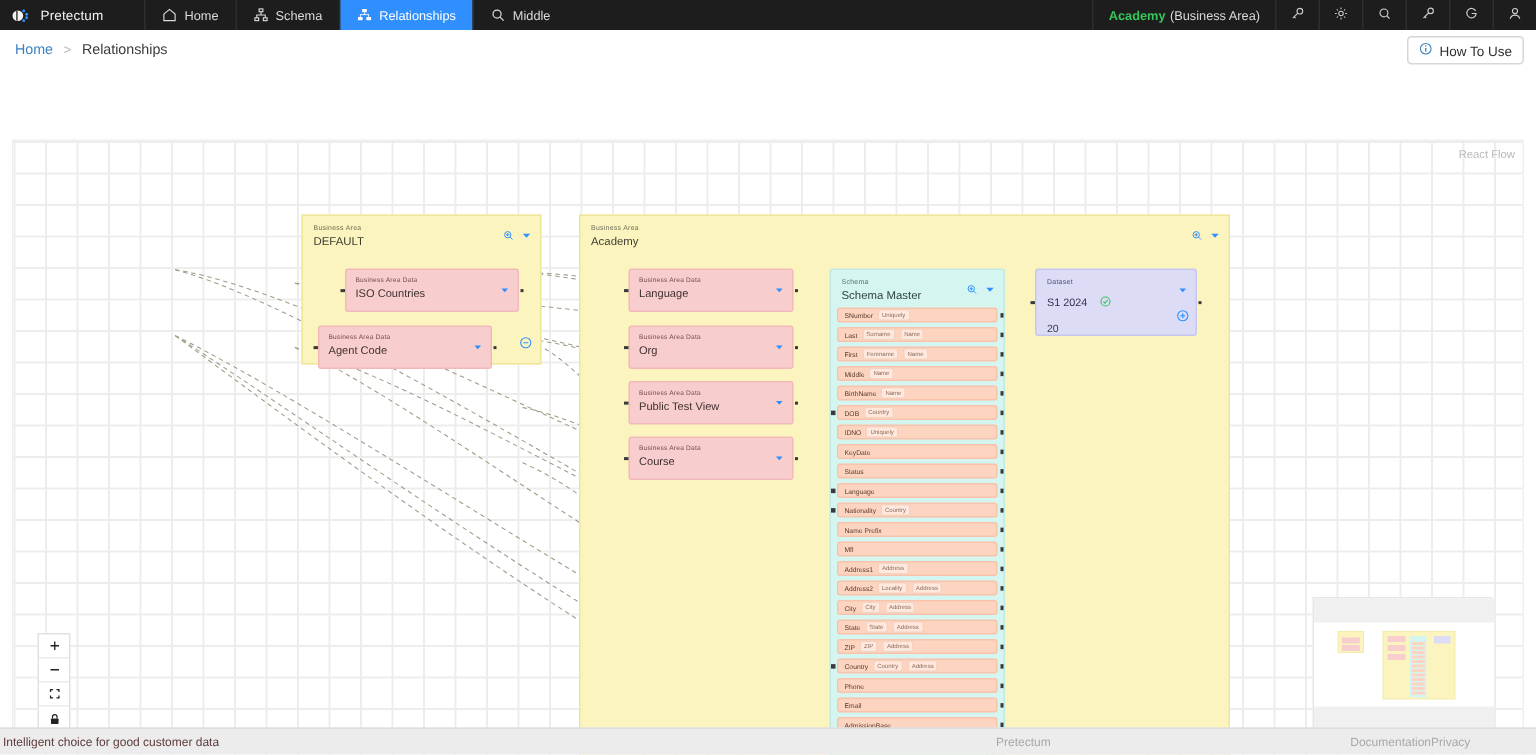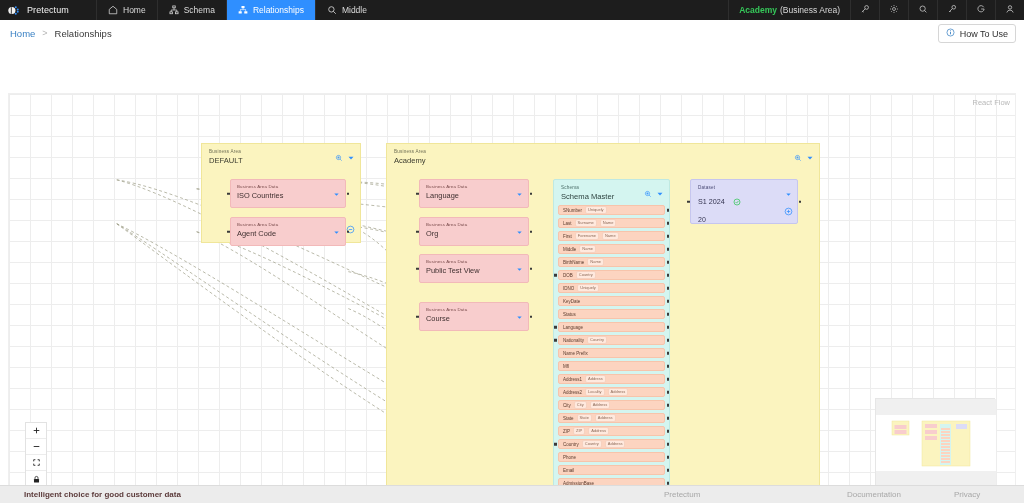--- a/index.html
+++ b/index.html
@@ -157,27 +157,27 @@
     position: absolute; right: 20px; bottom: 38px; width: 120px; height: 88px;
     background: #fff; border: 1px solid #e6e6e6;
   }
 
   
   .footer {
     position: absolute; left: 0; right: 0; bottom: 0; height: 18px;
     background: #ececec; border-top: 1px solid #dcdcdc;
     display: flex; align-items: center;
   }
-  .foot-tag { font-size: 8px; color: #5c3b3b; font-weight: bold; padding-left: 24px; }
+  .foot-tag { font-size: 8px; color: #5c3b3b; font-weight: normal; padding-left: 2px; }
   .foot-links { margin-left: auto; display: flex; align-items: center; }
   .foot-link {
     font-size: 8px; color: #a8a8a8; padding: 0 0 0 0; cursor: pointer;
   }
   .fl1 { width: 130px; text-align: left; }
-  .fl2 { width: 160px; text-align: center; }
+  .fl2 { width: 160px; text-align: right; }
   .fl3 { width: 70px; text-align: left; }
 </style>
 </head>
 <body>
 
 <div class="topnav">
   <div class="nav-left">
     <div class="brand">
       <span class="brand-logo">
         <svg viewBox="0 0 20 20" width="13" height="13">
@@ -397,21 +397,21 @@
       <div class="dnode-title">ISO Countries</div>
       <span class="caret">
         <svg viewBox="0 0 16 16" width="7" height="7" fill="#2f8fff">
               <path d="M3 5.5 L8 11 L13 5.5 Z"></path>
             </svg>
       </span>
       <span class="nport l"></span>
       <span class="nport r"></span>
     </div>
 
-    <div class="dnode" style="left:28px; top:73px; width:116px; height:29px;">
+    <div class="dnode" style="left:10px; top:73px; width:116px; height:29px;">
       <div class="dnode-kind">Business Area Data</div>
       <div class="dnode-title">Agent Code</div>
       <span class="caret">
         <svg viewBox="0 0 16 16" width="7" height="7" fill="#2f8fff">
               <path d="M3 5.5 L8 11 L13 5.5 Z"></path>
             </svg>
       </span>
       <span class="nport l"></span>
       <span class="nport r"></span>
     </div>
@@ -466,21 +466,21 @@
       <div class="dnode-title">Public Test View</div>
       <span class="caret">
         <svg viewBox="0 0 16 16" width="7" height="7" fill="#2f8fff">
               <path d="M3 5.5 L8 11 L13 5.5 Z"></path>
             </svg>
       </span>
       <span class="nport l"></span>
       <span class="nport r"></span>
     </div>
 
-    <div class="dnode" style="left:32px; top:158px; width:110px; height:29px;">
+    <div class="dnode" style="left:32px; top:147px; width:110px; height:29px;">
       <div class="dnode-kind">Business Area Data</div>
       <div class="dnode-title">Course</div>
       <span class="caret">
         <svg viewBox="0 0 16 16" width="7" height="7" fill="#2f8fff">
               <path d="M3 5.5 L8 11 L13 5.5 Z"></path>
             </svg>
       </span>
       <span class="nport l"></span>
       <span class="nport r"></span>
     </div>

